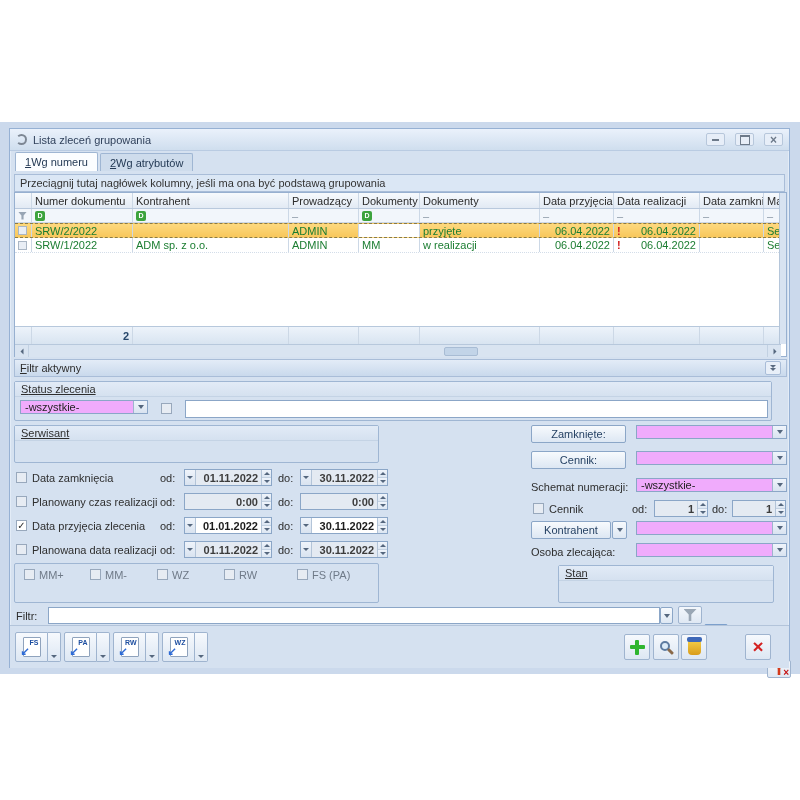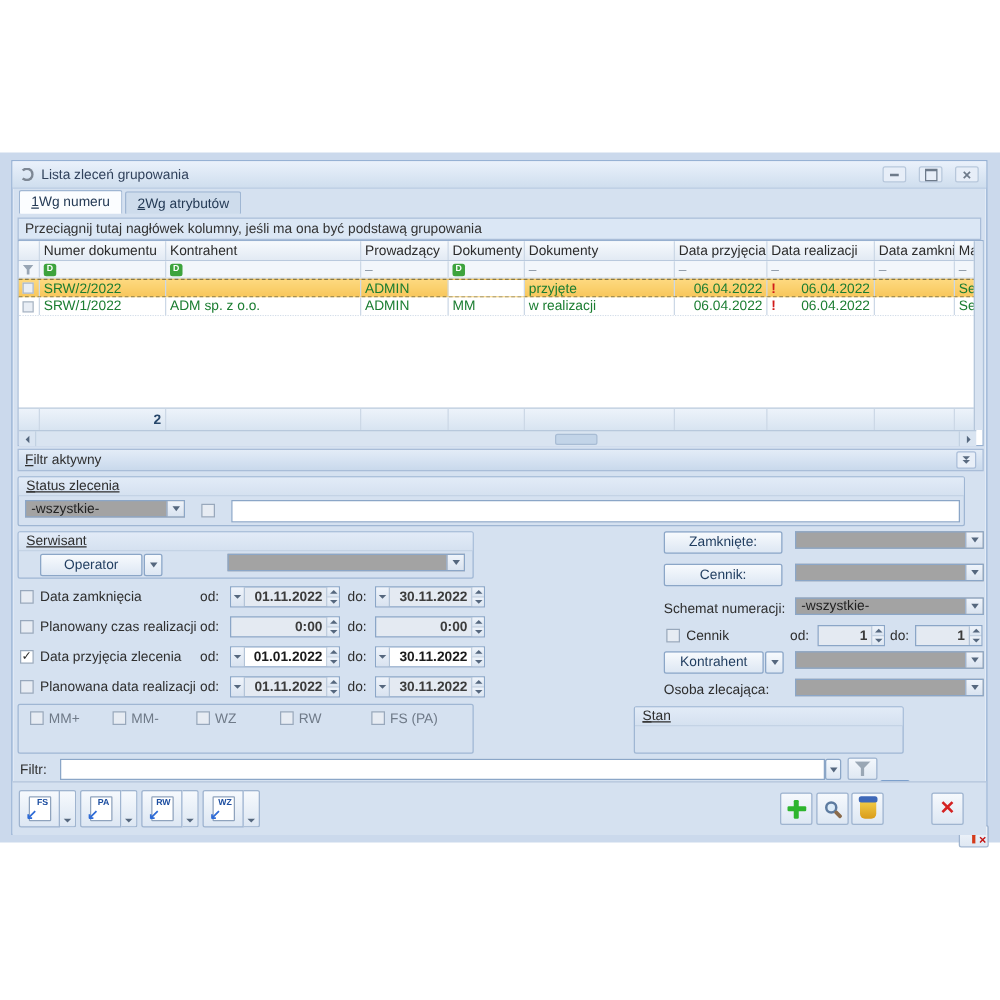--- a/index.html
+++ b/index.html
@@ -58,21 +58,21 @@
   .fbar { position:absolute; left:4px; top:230px; width:773px; height:18px; background:linear-gradient(#e3ecf7,#c9d9ec); border:1px solid #a9bdd8; display:flex; align-items:center; padding:0 5px; color:#2e2e2e; }
   .fbar-btn { margin-left:auto; width:16px; height:14px; background:#e8eff8; border:1px solid #a9bdd8; border-radius:2px; display:flex; flex-direction:column; align-items:center; justify-content:center; gap:0; }
   .chev { width:0; height:0; border-left:3px solid transparent; border-right:3px solid transparent; border-top:3px solid #5a6b80; margin:0; }
 
   
   .gb { position:absolute; border:1px solid #9fb6d3; background:#d5e1f0; border-radius:2px; }
   .gb-cap { height:15px; background:linear-gradient(#e2ebf7,#d5e1f0); border-bottom:1px solid #c4d3e5; display:flex; align-items:center; padding:0 6px; color:#2e2e2e;text-decoration:underline; }
 
   
   .btn { background:linear-gradient(#f7fafd,#dde7f3); border:1px solid #8ba6c7; border-radius:2px; display:flex; align-items:center; justify-content:center; color:#1f3c5f; height:18px; }
-  .combo { background:#a3a3a3; border:1px solid #8ba6c7; height:14px; display:flex; align-items:center; }
+  .combo { background:#f0abfc; border:1px solid #8ba6c7; height:14px; display:flex; align-items:center; }
   .combo .val { flex:1; padding:0 4px; overflow:hidden; white-space:nowrap; }
   .dd { width:14px; height:100%; background:linear-gradient(#eff4fb,#d9e3f0); border-left:1px solid #9fb4cf; display:flex; align-items:center; justify-content:center; }
   .tri { width:0; height:0; border-left:3px solid transparent; border-right:3px solid transparent; border-top:4px solid #55677e; }
   .tri-u { width:0; height:0; border-left:3px solid transparent; border-right:3px solid transparent; border-bottom:3px solid #55677e; }
   .tri-s { width:0; height:0; border-left:3px solid transparent; border-right:3px solid transparent; border-top:3px solid #55677e; }
   .txt { background:#fff; border:1px solid #8ba6c7; height:18px; padding:0 4px; font-family:"Liberation Sans",sans-serif; font-size:11px; color:#222; }
   .cb { width:11px; height:11px; background:#fff; border:1px solid #98a8bc; display:inline-flex; align-items:center; justify-content:center; }
   .cb.dis { background:#e7ecf3; }
   .cb.checked::after { content:"✓"; font-size:10px; color:#2b2b2b; line-height:9px; }
   .rb { width:11px; height:11px; border:1px solid #98a8bc; border-radius:50%; background:#fff; display:inline-flex; align-items:center; justify-content:center; }
@@ -339,34 +339,20 @@
         </div>
         <span class="cb dis abs" style="left:146px; top:6px;"></span>
         <input class="txt abs" style="left: 170px; top: 3px; width: 583px;" value="">
       </div>
     </div>
 
     <div class="gb" style="left:4px; top:296px; width:365px; height:38px;">
       <div class="gb-cap">
           <span>Serwisant</span>
         </div>
-      <div style="position:relative; height:22px;">
-        <div class="btn abs" style="left:17px; top:2px; width:82px;">
-            <span>Operator</span>
-          </div>
-        <div class="btn abs" style="left:100px; top:2px; width:15px;">
-            <span class="tri"></span>
-          </div>
-        <div class="combo abs" style="left:167px; top:2px; width:190px;">
-          <span class="val"></span>
-          <span class="dd">
-              <span class="tri"></span>
-            </span>
-        </div>
-      </div>
     </div>
 
     <div class="abs" style="left:6px; top:340px; width:366px; height:17px;">
       <span class="cb dis abs" style="left:0; top:3px;"></span>
       <span class="lbl abs" style="left:16px; top:3px;">Data zamknięcia</span>
       <span class="lbl abs" style="left:144px; top:3px;">od:</span>
       <div class="datef dis abs" style="left:168px; top:0; width:88px;">
         <span class="calb">
             <span class="tri-s"></span>
           </span>
@@ -580,21 +566,21 @@
     </div>
 
     <span class="lbl abs" style="left:521px; top:417px;">Osoba zlecająca:</span>
     <div class="combo abs" style="left:626px; top:414px; width:151px;">
       <span class="val"></span>
       <span class="dd">
           <span class="tri"></span>
         </span>
     </div>
 
-    <div class="gb" style="left:497px; top:436px; width:216px; height:38px;">
+    <div class="gb" style="left:548px; top:436px; width:216px; height:38px;">
       <div class="gb-cap">
           <span><span class="hotkey">S</span><span>tan</span></span>
         </div>
     </div>
 
     <span class="lbl abs" style="left:6px; top:481px;">Filtr:</span>
     <input class="txt abs" style="left: 38px; top: 478px; width: 612px; height: 17px;" value="">
     <div class="btn abs" style="left:650px; top:478px; width:13px; height:17px;">
         <span class="tri"></span>
       </div>

